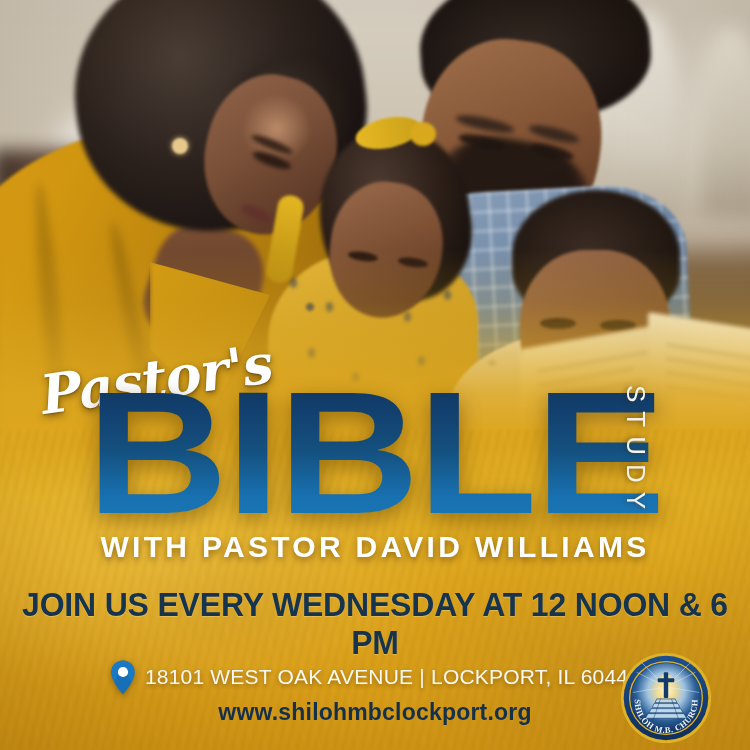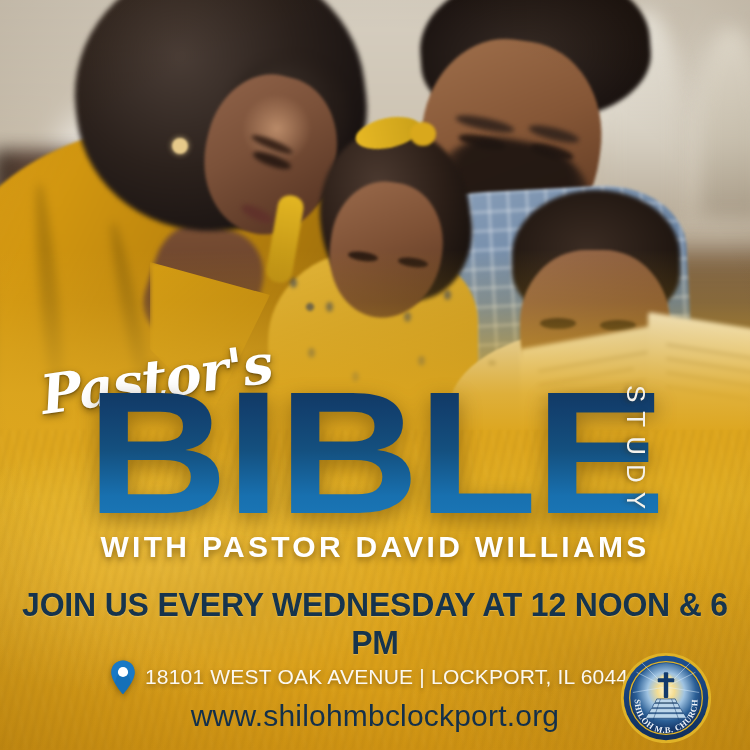--- a/index.html
+++ b/index.html
@@ -316,21 +316,21 @@
   .addr-text{
     font-family:"Liberation Sans", sans-serif;
     font-weight:400;font-size:21px;letter-spacing:.2px;
     color:#fbf8f1;
     text-shadow:0 2px 4px rgba(70,45,0,.45);
     white-space:nowrap;
   }
   .site{
     position:absolute;left:0;top:699px;width:750px;text-align:center;
     font-family:"Liberation Sans", sans-serif;
-    font-weight:400;font-size:30px;letter-spacing:.2px;
+    font-weight:700;font-size:23px;letter-spacing:.2px;
     color:#14304a;
   }
 
   
   .logo{
     position:absolute;left:620px;top:652px;width:92px;height:92px;
     border-radius:50%;
   }
   .logo svg{display:block;}
 </style>

